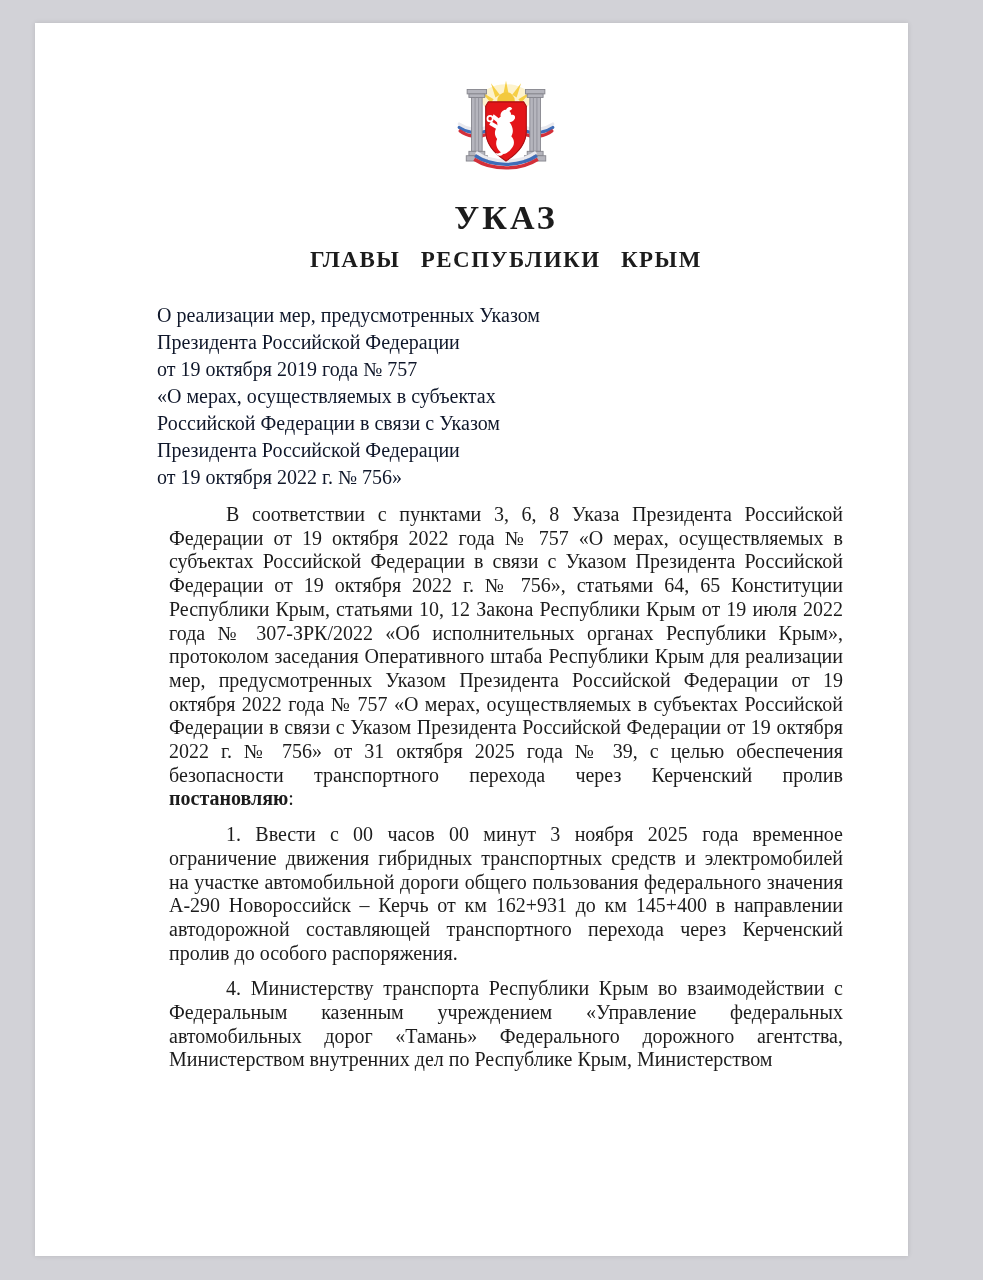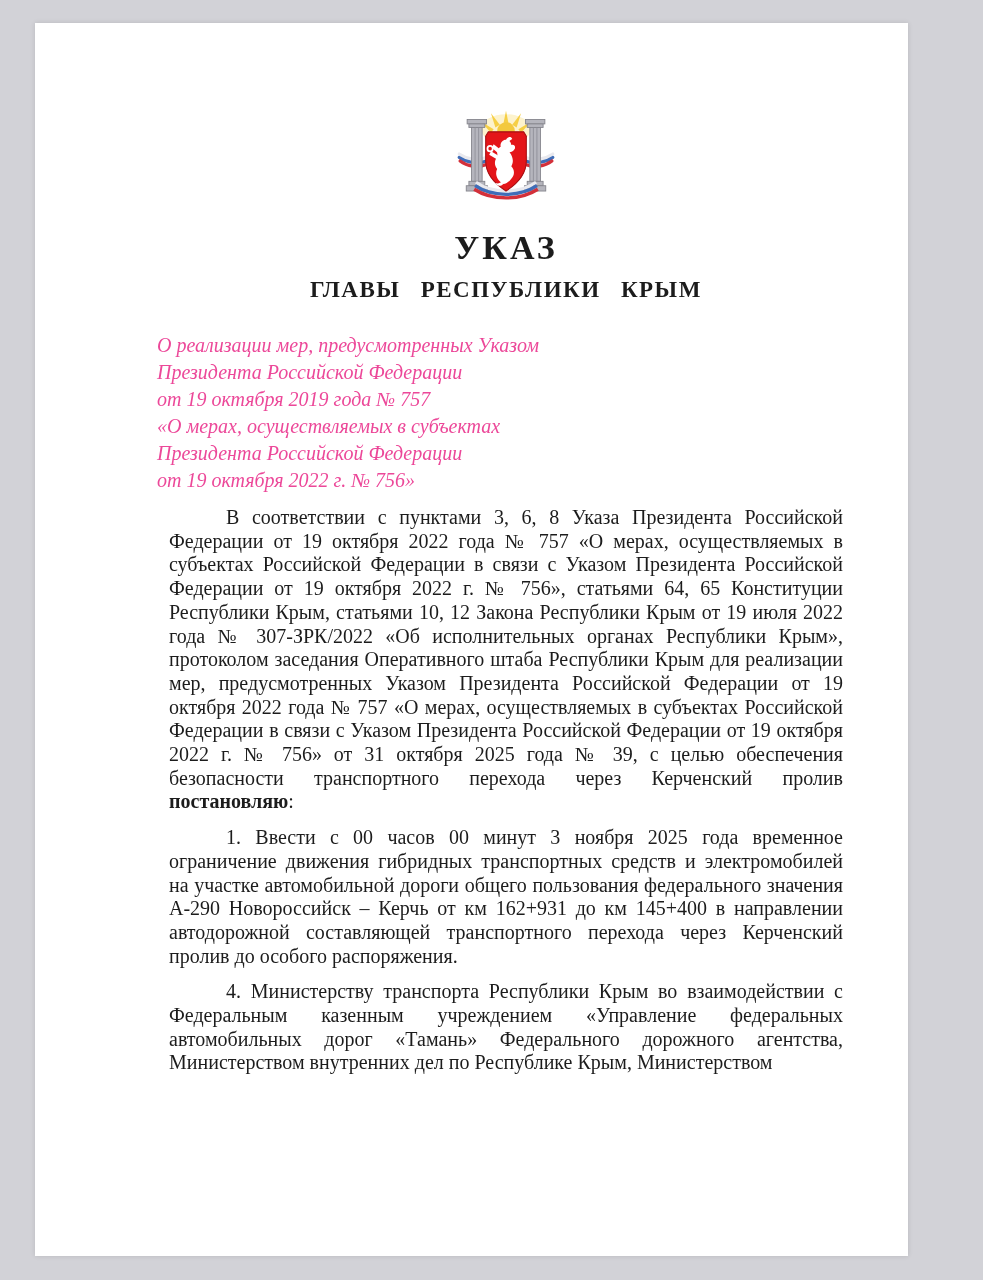--- a/index.html
+++ b/index.html
@@ -9,21 +9,21 @@
     position: relative;
     font-family: "Liberation Serif", serif;
     overflow: hidden;
   }
   .page {
     position: absolute;
     left: 35px; top: 23px;
     width: 873px; height: 1233px;
     background: #ffffff;
     box-sizing: border-box;
-    padding: 85px 53px 0 122px;
+    padding: 55px 53px 0 122px;
     overflow: hidden;
     box-shadow: 0 0 5px rgba(0,0,0,0.12);
     color: #1c1c1c;
   }
   .emblem-wrap {
     width: 100%;
     display: flex;
     justify-content: center;
     height: 106px;
   }
@@ -40,24 +40,23 @@
     margin-top: 8px;
     text-align: center;
     font-size: 23px;
     font-weight: bold;
     letter-spacing: 1.5px;
     word-spacing: 13px;
     line-height: 28px;
   }
   .subject-block {
     margin-top: 28px;
-    font-style: italic;
     font-size: 20px;
     line-height: 27px;
-    color: #ec4899;
+    color: #0f172a;
   }
   .body-text {
     font-size: 20px;
     line-height: 23.7px;
     text-align: justify;
   }
   .preamble { margin-top: 26px; }
   .body-text p, p.preamble {
     margin: 12px;
     text-indent: 57px;
@@ -127,20 +126,21 @@
 
   <div class="decree-title">УКАЗ</div>
 
   <div class="decree-issuer">ГЛАВЫ РЕСПУБЛИКИ КРЫМ</div>
 
   <div class="subject-block">
     <div>О реализации мер, предусмотренных Указом</div>
     <div>Президента Российской Федерации</div>
     <div>от 19 октября 2019 года № 757</div>
     <div>«О мерах, осуществляемых в субъектах</div>
+    <div>Российской Федерации в связи с Указом</div>
     <div>Президента Российской Федерации</div>
     <div>от 19 октября 2022 г. № 756»</div>
   </div>
 
   <div class="body-text">
     <p class="preamble"><span>В соответствии с пунктами 3, 6, 8 Указа Президента Российской Федерации от 19 октября 2022 года № 757 «О мерах, осуществляемых в субъектах Российской Федерации в связи с Указом Президента Российской Федерации от 19 октября 2022 г. № 756», статьями 64, 65 Конституции Республики Крым, статьями 10, 12 Закона Республики Крым от 19 июля 2022 года № 307-ЗРК/2022 «Об исполнительных органах Республики Крым», протоколом заседания Оперативного штаба Республики Крым для реализации мер, предусмотренных Указом Президента Российской Федерации от 19 октября 2022 года № 757 «О мерах, осуществляемых в субъектах Российской Федерации в связи с Указом Президента Российской Федерации от 19 октября 2022 г. № 756» от 31 октября 2025 года № 39, с целью обеспечения безопасности транспортного перехода через Керченский пролив </span><b class="resolve">постановляю</b><span>:</span></p>
 
     <div class="items">
       <p>1. Ввести с 00 часов 00 минут 3 ноября 2025 года временное ограничение движения гибридных транспортных средств и электромобилей на участке автомобильной дороги общего пользования федерального значения А-290 Новороссийск – Керчь от км 162+931 до км 145+400 в направлении автодорожной составляющей транспортного перехода через Керченский пролив до особого распоряжения.</p>
       <p>4. Министерству транспорта Республики Крым во взаимодействии с Федеральным казенным учреждением «Управление федеральных автомобильных дорог «Тамань» Федерального дорожного агентства, Министерством внутренних дел по Республике Крым, Министерством</p>

